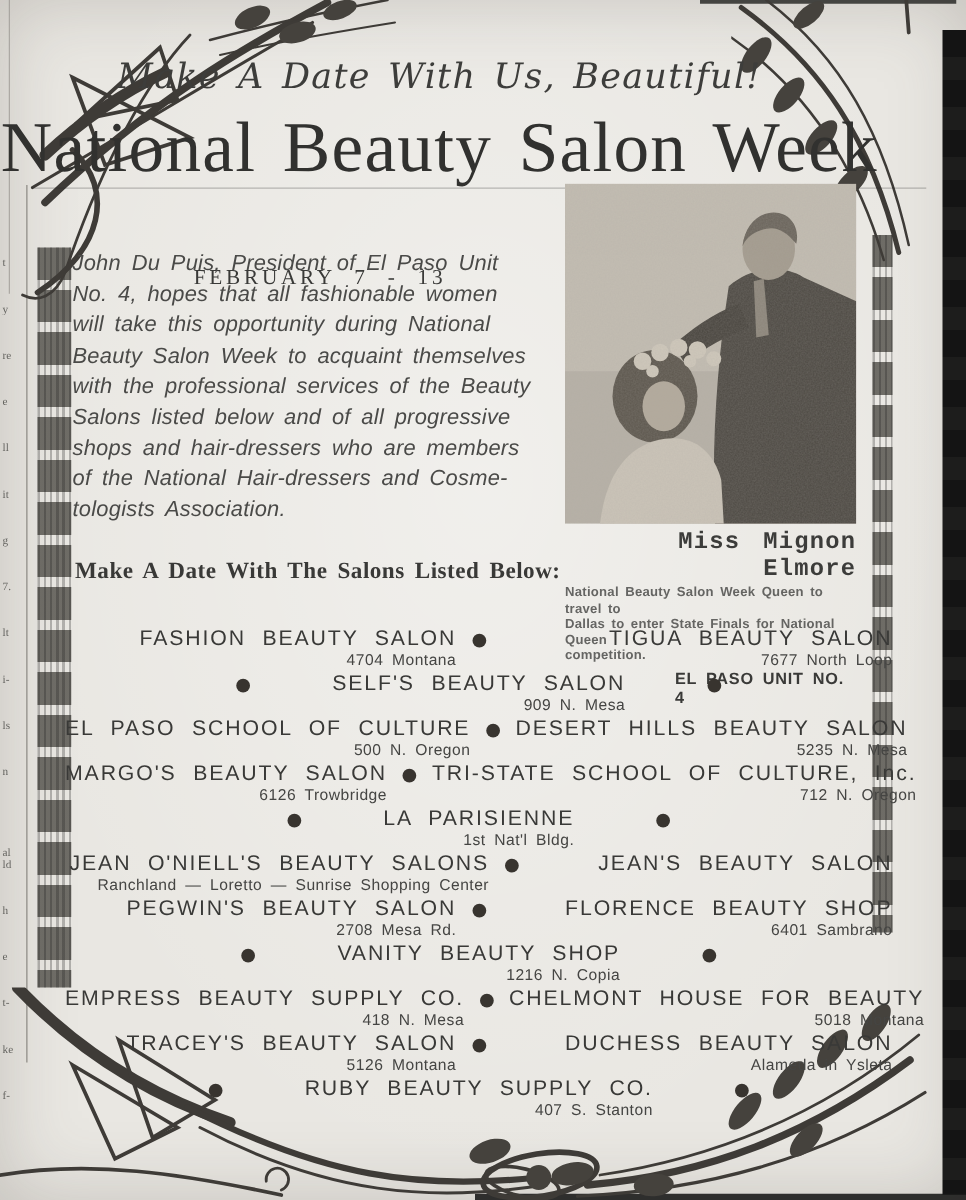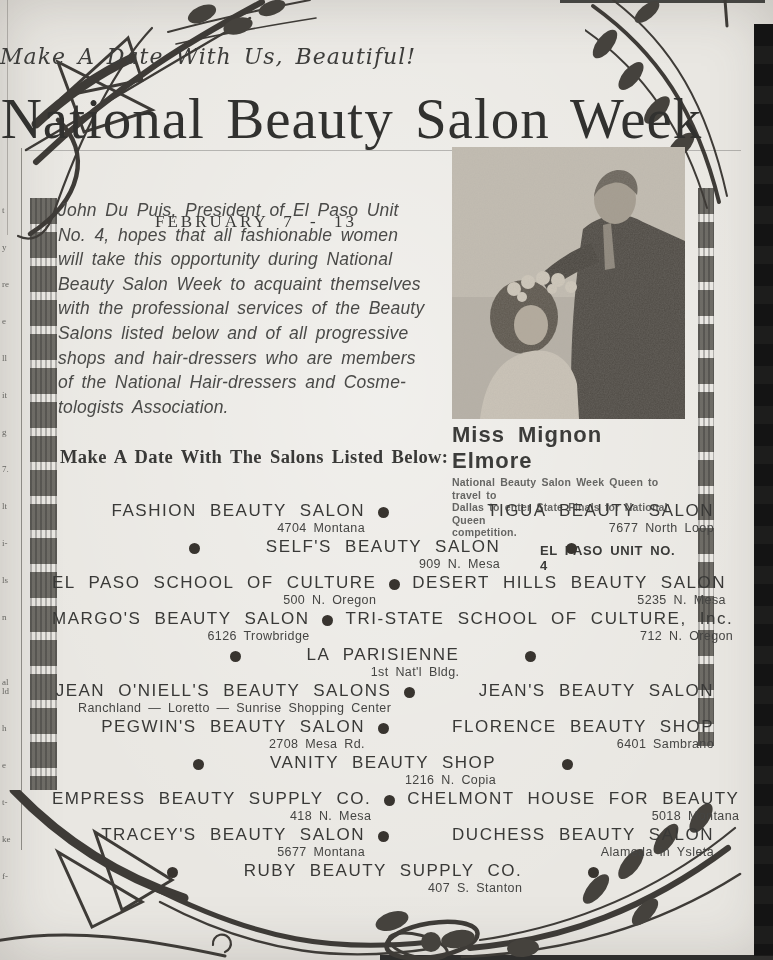--- a/index.html
+++ b/index.html
@@ -28,42 +28,42 @@
   .film{background-image:
       repeating-linear-gradient(90deg, rgba(30,30,30,.28) 0 2px, rgba(0,0,0,0) 2px 5px),
       repeating-linear-gradient(180deg, rgba(88,86,80,.85) 0 26px, rgba(0,0,0,0) 26px 34px);}
   .film-l{left:30px;top:198px;width:27px;height:592px;}
   .film-r{left:698px;top:188px;width:16px;height:558px;}
 
   .fragment{position:absolute;left:2px;font-family:"Liberation Serif",serif;
     font-size:9px;color:#50504c;opacity:.85;}
 
   
-  .tagline{left:0;right:70px;top:44px;text-align:left;
-    font-family:"DejaVu Serif",serif;font-style:italic;font-size:22px;
+  .tagline{left:0;right:70px;top:44px;text-align:center;
+    font-family:"DejaVu Serif",serif;font-style:italic;font-size:28px;
     color:#3d3d3b;letter-spacing:1px;word-spacing:4px;}
   .title{left:0;right:70px;top:86px;text-align:center;margin:0;
     font-family:"Liberation Serif",serif;font-weight:normal;font-size:57px;
     color:#31312f;letter-spacing:1px;word-spacing:6px;}
   .title-rule{left:25px;right:32px;top:150px;height:1px;background:rgba(40,40,40,.28);}
 
   .date-heading{left:155px;top:168px;font-family:"Liberation Serif",serif;
     font-weight:normal;font-size:17px;letter-spacing:3px;word-spacing:8px;color:#3a3a38;margin-top:44px;}
 
   .intro{left:58px;top:198px;width:392px;white-space:pre-line;
     font-style:italic;font-size:17.5px;line-height:24.6px;color:#4a4a48;
     letter-spacing:.2px;word-spacing:3.5px;}
 
   .salons-heading{left:60px;top:447px;font-family:"Liberation Serif",serif;
     font-weight:bold;font-size:18.5px;color:#393937;letter-spacing:.4px;word-spacing:3px;}
 
   
   .photo-block{left:452px;top:147px;width:233px;}
-  .cap-name{margin-top:3px;text-align:left;font-weight:bold;font-size:22px;
-    letter-spacing:1px;word-spacing:6px;color:#3c3c3a;}
+  .cap-name{margin-top:3px;text-align:right;font-weight:bold;font-size:19px;
+    letter-spacing:1px;word-spacing:6px;color:#3c3c3a;font-family:Liberation Mono, monospace;}
   .cap-text{margin-top:2px;white-space:pre-line;font-size:10.5px;line-height:12.5px;
     color:#4e4e4c;letter-spacing:.2px;word-spacing:2px;font-weight:bold;opacity:.85;}
   .cap-unit{margin:4px 0 0 88px;font-weight:bold;font-size:13px;
     letter-spacing:.6px;word-spacing:3px;color:#3a3a38;}
 
   
   .listings{left:52px;top:501px;width:662px;}
   .row{margin-bottom:1px;}
   .row.pair{display:grid;grid-template-columns:1fr 36px 1fr;align-items:flex-start;}
   .row.center{display:flex;justify-content:center;align-items:flex-start;gap:66px;}
@@ -309,21 +309,21 @@
         </div>
         <div class="dot"></div>
         <div class="entry">
           <div class="sname">CHELMONT HOUSE FOR BEAUTY</div>
           <div class="saddr">5018 Montana</div>
         </div>
       </div>
       <div class="row pair">
         <div class="entry">
           <div class="sname">TRACEY'S BEAUTY SALON</div>
-          <div class="saddr">5677 Montana</div>
+          <div class="saddr">5126 Montana</div>
         </div>
         <div class="dot"></div>
         <div class="entry">
           <div class="sname">DUCHESS BEAUTY SALON</div>
           <div class="saddr">Alameda in Ysleta</div>
         </div>
       </div>
       <div class="row center">
         <div class="dot"></div>
         <div class="entry">

